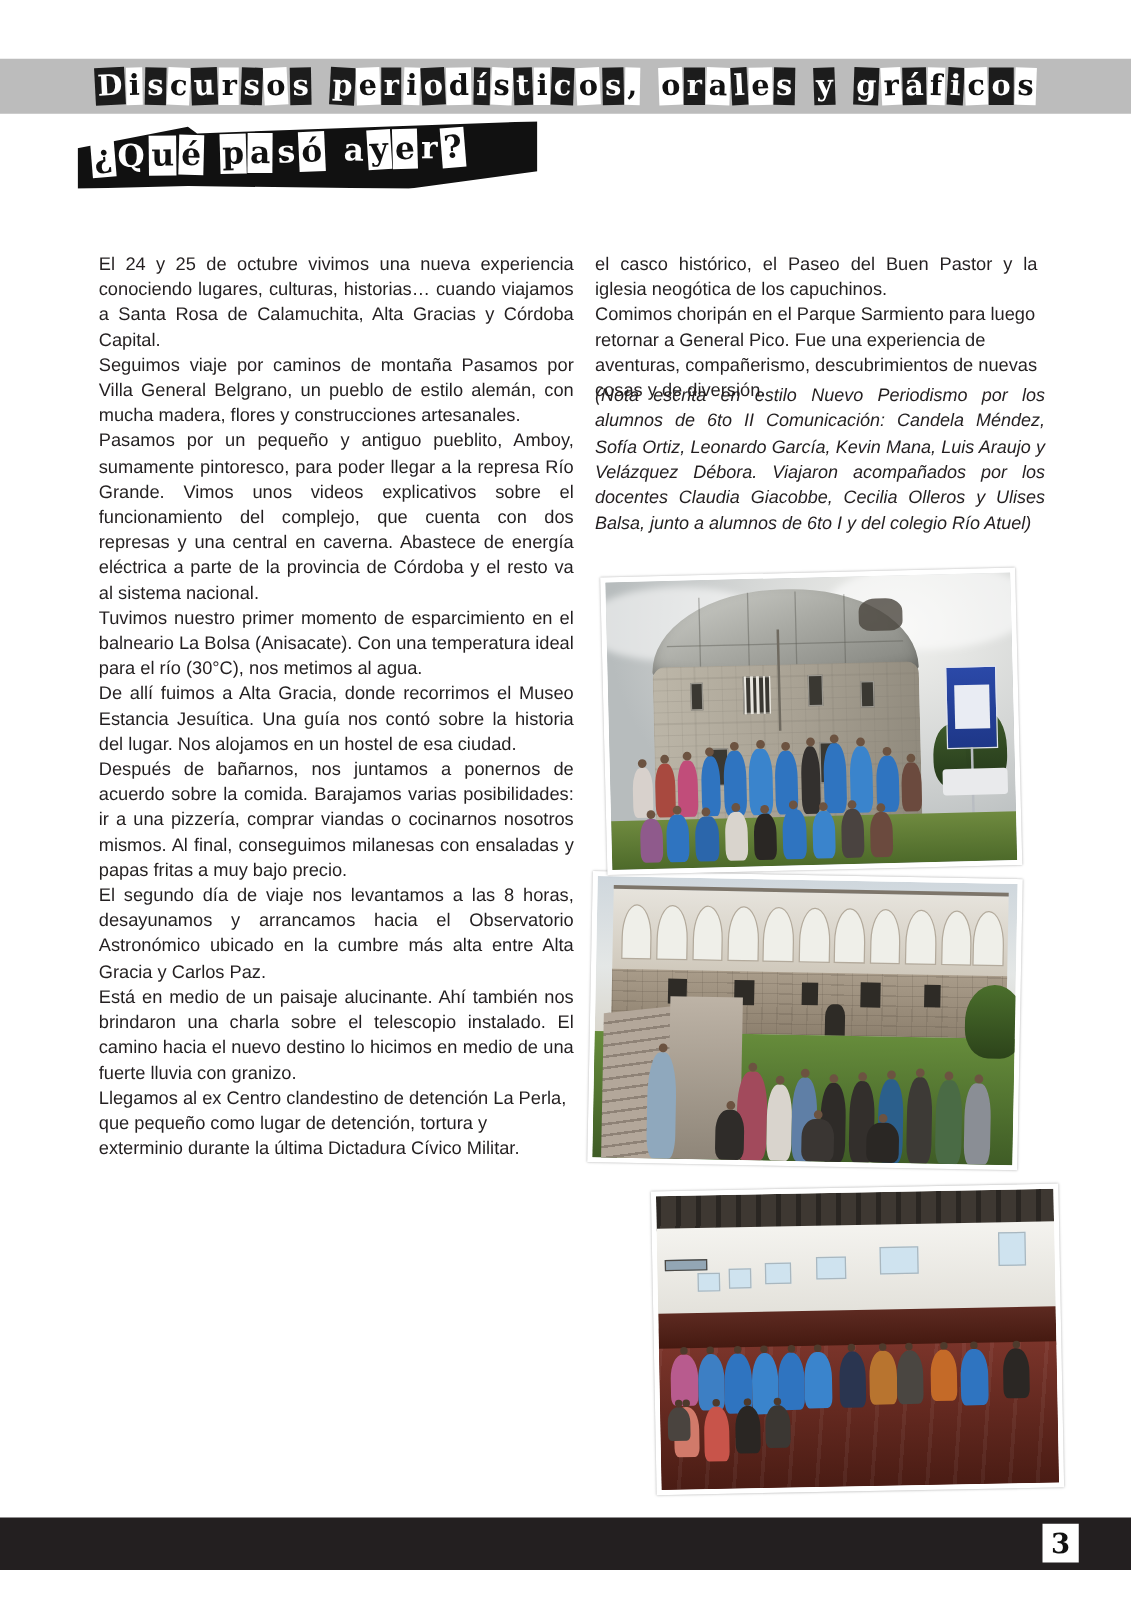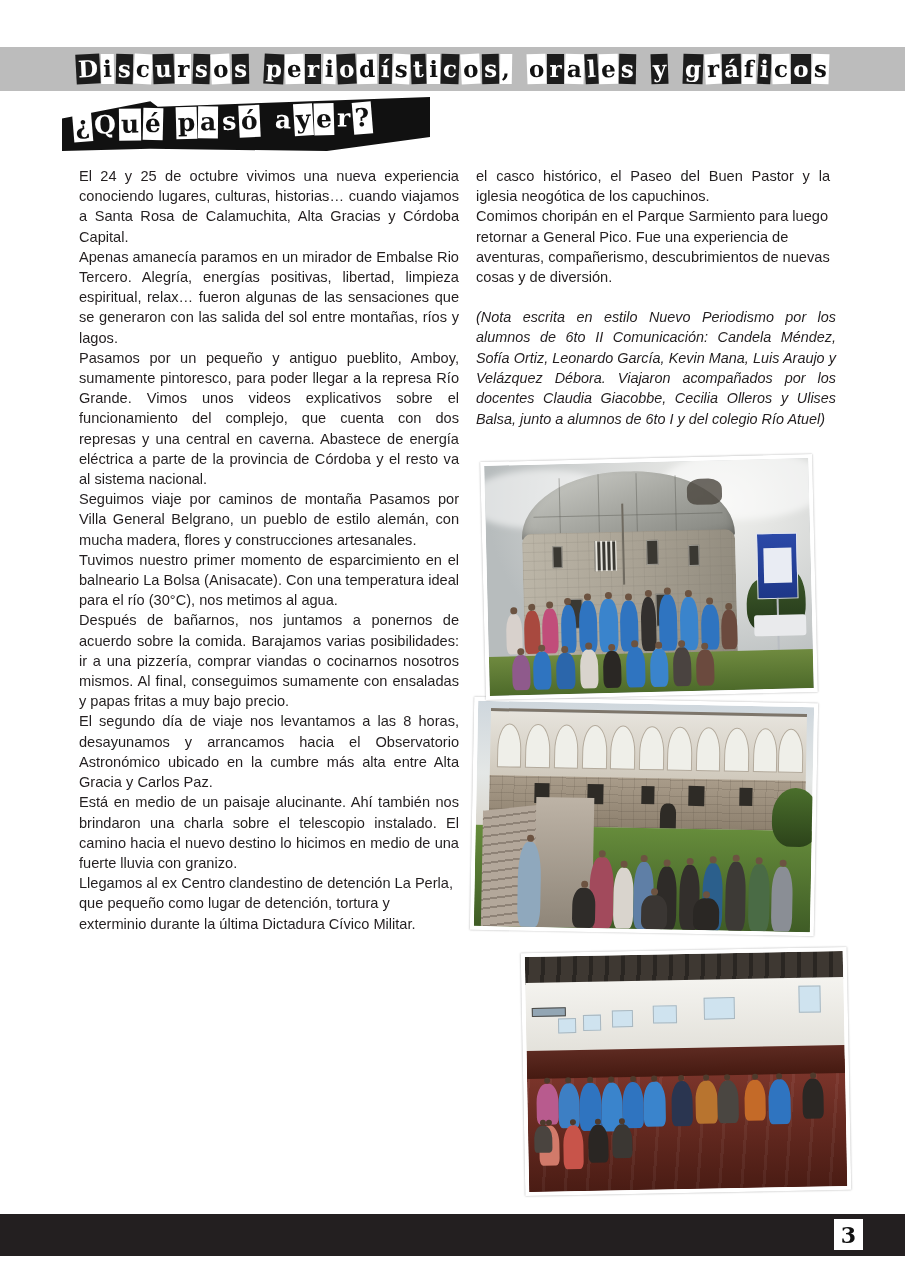--- a/index.html
+++ b/index.html
@@ -107,20 +107,21 @@
   }
 
   
   .column {
     position: absolute;
     font-size: 14.6px;
     line-height: 1.385;
     text-align: justify;
     text-justify: inter-word;
     color: #231f20;
+    margin-top: 36px;
   }
   .col-left {
     left: 79px;
     top: 166px;
     width: 380px;
   }
   .col-right {
     left: 476px;
     top: 166px;
     width: 354px;
@@ -429,25 +430,25 @@
   <span id="masthead-letters"><span class="ch dark" style="transform: rotate(-3deg);">D</span><span class="ch light" style="transform: rotate(-1deg);">i</span><span class="ch dark" style="transform: rotate(1deg);">s</span><span class="ch light" style="transform: rotate(3deg);">c</span><span class="ch dark" style="transform: rotate(-2deg);">u</span><span class="ch light" style="transform: rotate(0deg);">r</span><span class="ch dark" style="transform: rotate(2deg);">s</span><span class="ch light" style="transform: rotate(-3deg);">o</span><span class="ch dark" style="transform: rotate(-1deg);">s</span><span class="ch sp">&nbsp;</span><span class="ch dark" style="transform: rotate(3deg);">p</span><span class="ch light" style="transform: rotate(-2deg);">e</span><span class="ch dark" style="transform: rotate(0deg);">r</span><span class="ch light" style="transform: rotate(2deg);">i</span><span class="ch dark" style="transform: rotate(-3deg);">o</span><span class="ch light" style="transform: rotate(-1deg);">d</span><span class="ch dark" style="transform: rotate(1deg);">í</span><span class="ch light" style="transform: rotate(3deg);">s</span><span class="ch dark" style="transform: rotate(-2deg);">t</span><span class="ch light" style="transform: rotate(0deg);">i</span><span class="ch dark" style="transform: rotate(2deg);">c</span><span class="ch light" style="transform: rotate(-3deg);">o</span><span class="ch dark" style="transform: rotate(-1deg);">s</span><span class="ch light" style="transform: rotate(1deg);">,</span><span class="ch sp">&nbsp;</span><span class="ch light" style="transform: rotate(-2deg);">o</span><span class="ch dark" style="transform: rotate(0deg);">r</span><span class="ch light" style="transform: rotate(2deg);">a</span><span class="ch dark" style="transform: rotate(-3deg);">l</span><span class="ch light" style="transform: rotate(-1deg);">e</span><span class="ch dark" style="transform: rotate(1deg);">s</span><span class="ch sp">&nbsp;</span><span class="ch dark" style="transform: rotate(-2deg);">y</span><span class="ch sp">&nbsp;</span><span class="ch dark" style="transform: rotate(2deg);">g</span><span class="ch light" style="transform: rotate(-3deg);">r</span><span class="ch dark" style="transform: rotate(-1deg);">á</span><span class="ch light" style="transform: rotate(1deg);">f</span><span class="ch dark" style="transform: rotate(3deg);">i</span><span class="ch light" style="transform: rotate(-2deg);">c</span><span class="ch dark" style="transform: rotate(0deg);">o</span><span class="ch light" style="transform: rotate(2deg);">s</span></span>
 </div>
 
 <div class="subhead-wrap">
   <div class="subhead-banner"></div>
   <div class="subhead-letters" id="headline-letters"><span class="ch" style="transform: rotate(-3deg);">¿</span><span class="ch inv" style="transform: rotate(-1deg);">Q</span><span class="ch" style="transform: rotate(1deg);">u</span><span class="ch" style="transform: rotate(3deg);">é</span><span class="ch sp">&nbsp;</span><span class="ch" style="transform: rotate(0deg);">p</span><span class="ch" style="transform: rotate(2deg);">a</span><span class="ch inv" style="transform: rotate(-3deg);">s</span><span class="ch" style="transform: rotate(-1deg);">ó</span><span class="ch sp">&nbsp;</span><span class="ch inv" style="transform: rotate(3deg);">a</span><span class="ch" style="transform: rotate(-2deg);">y</span><span class="ch" style="transform: rotate(0deg);">e</span><span class="ch inv" style="transform: rotate(2deg);">r</span><span class="ch" style="transform: rotate(-3deg);">?</span></div>
 </div>
 
 <div class="column col-left" id="left-column">
     <p>El 24 y 25 de octubre vivimos una nueva experiencia conociendo lugares, culturas, historias… cuando viajamos a Santa Rosa de Calamuchita, Alta Gracias y Córdoba Capital.</p>
-    <p>Apenas amanecía paramos en un mirador de Embalse Rio Tercero. Alegría, energías positivas, libertad, limpieza espiritual, relax… fueron algunas de las sensaciones que se generaron con las salida del sol entre montañas, ríos y lagos.</p>
+    <p>Seguimos viaje por caminos de montaña  Pasamos por Villa General Belgrano, un pueblo de estilo alemán, con mucha madera, flores y construcciones artesanales.</p>
     <p>Pasamos por un pequeño y antiguo pueblito, Amboy, sumamente pintoresco, para poder llegar a la represa Río Grande. Vimos unos videos explicativos sobre el funcionamiento del complejo, que cuenta con dos represas y una central en caverna. Abastece de energía eléctrica a parte de la provincia de Córdoba y el resto va al sistema nacional.</p>
-    <p>Seguimos viaje por caminos de montaña  Pasamos por Villa General Belgrano, un pueblo de estilo alemán, con mucha madera, flores y construcciones artesanales.</p>
     <p>Tuvimos nuestro primer momento de esparcimiento en el balneario La Bolsa (Anisacate). Con una  temperatura ideal para el río (30°C), nos metimos al agua.</p>
-    <p>Después de bañarnos, nos juntamos a ponernos de acuerdo sobre la comida. Barajamos varias posibilidades: ir a una pizzería, comprar viandas o cocinarnos nosotros mismos. Al final, conseguimos sumamente con ensaladas y papas fritas a muy bajo precio.</p>
+    <p>De allí fuimos a Alta Gracia, donde recorrimos el Museo Estancia Jesuítica. Una guía nos contó sobre la historia del lugar. Nos alojamos en un hostel de esa ciudad.</p>
+    <p>Después de bañarnos, nos juntamos a ponernos de acuerdo sobre la comida. Barajamos varias posibilidades: ir a una pizzería, comprar viandas o cocinarnos nosotros mismos. Al final, conseguimos milanesas con ensaladas y papas fritas a muy bajo precio.</p>
     <p>El segundo día de viaje nos levantamos a las 8 horas, desayunamos y arrancamos hacia el Observatorio Astronómico ubicado en la cumbre más alta entre Alta Gracia y Carlos Paz.</p>
     <p>Está en medio de un paisaje alucinante. Ahí también nos brindaron una charla sobre el telescopio instalado. El camino hacia el nuevo destino lo hicimos en medio de una fuerte lluvia con granizo.</p>
     <p>Llegamos al ex Centro clandestino de detención La Perla, que pequeño como lugar de detención, tortura y exterminio durante la última Dictadura Cívico Militar.</p>
   </div>
 
 <div class="column col-right" id="right-column">
     <p>el casco histórico, el Paseo del Buen Pastor y la iglesia neogótica de los capuchinos.</p>
     <p>Comimos choripán en el Parque Sarmiento para luego retornar a General Pico. Fue una experiencia de aventuras, compañerismo, descubrimientos de nuevas cosas y de diversión.</p>
   </div>
 

